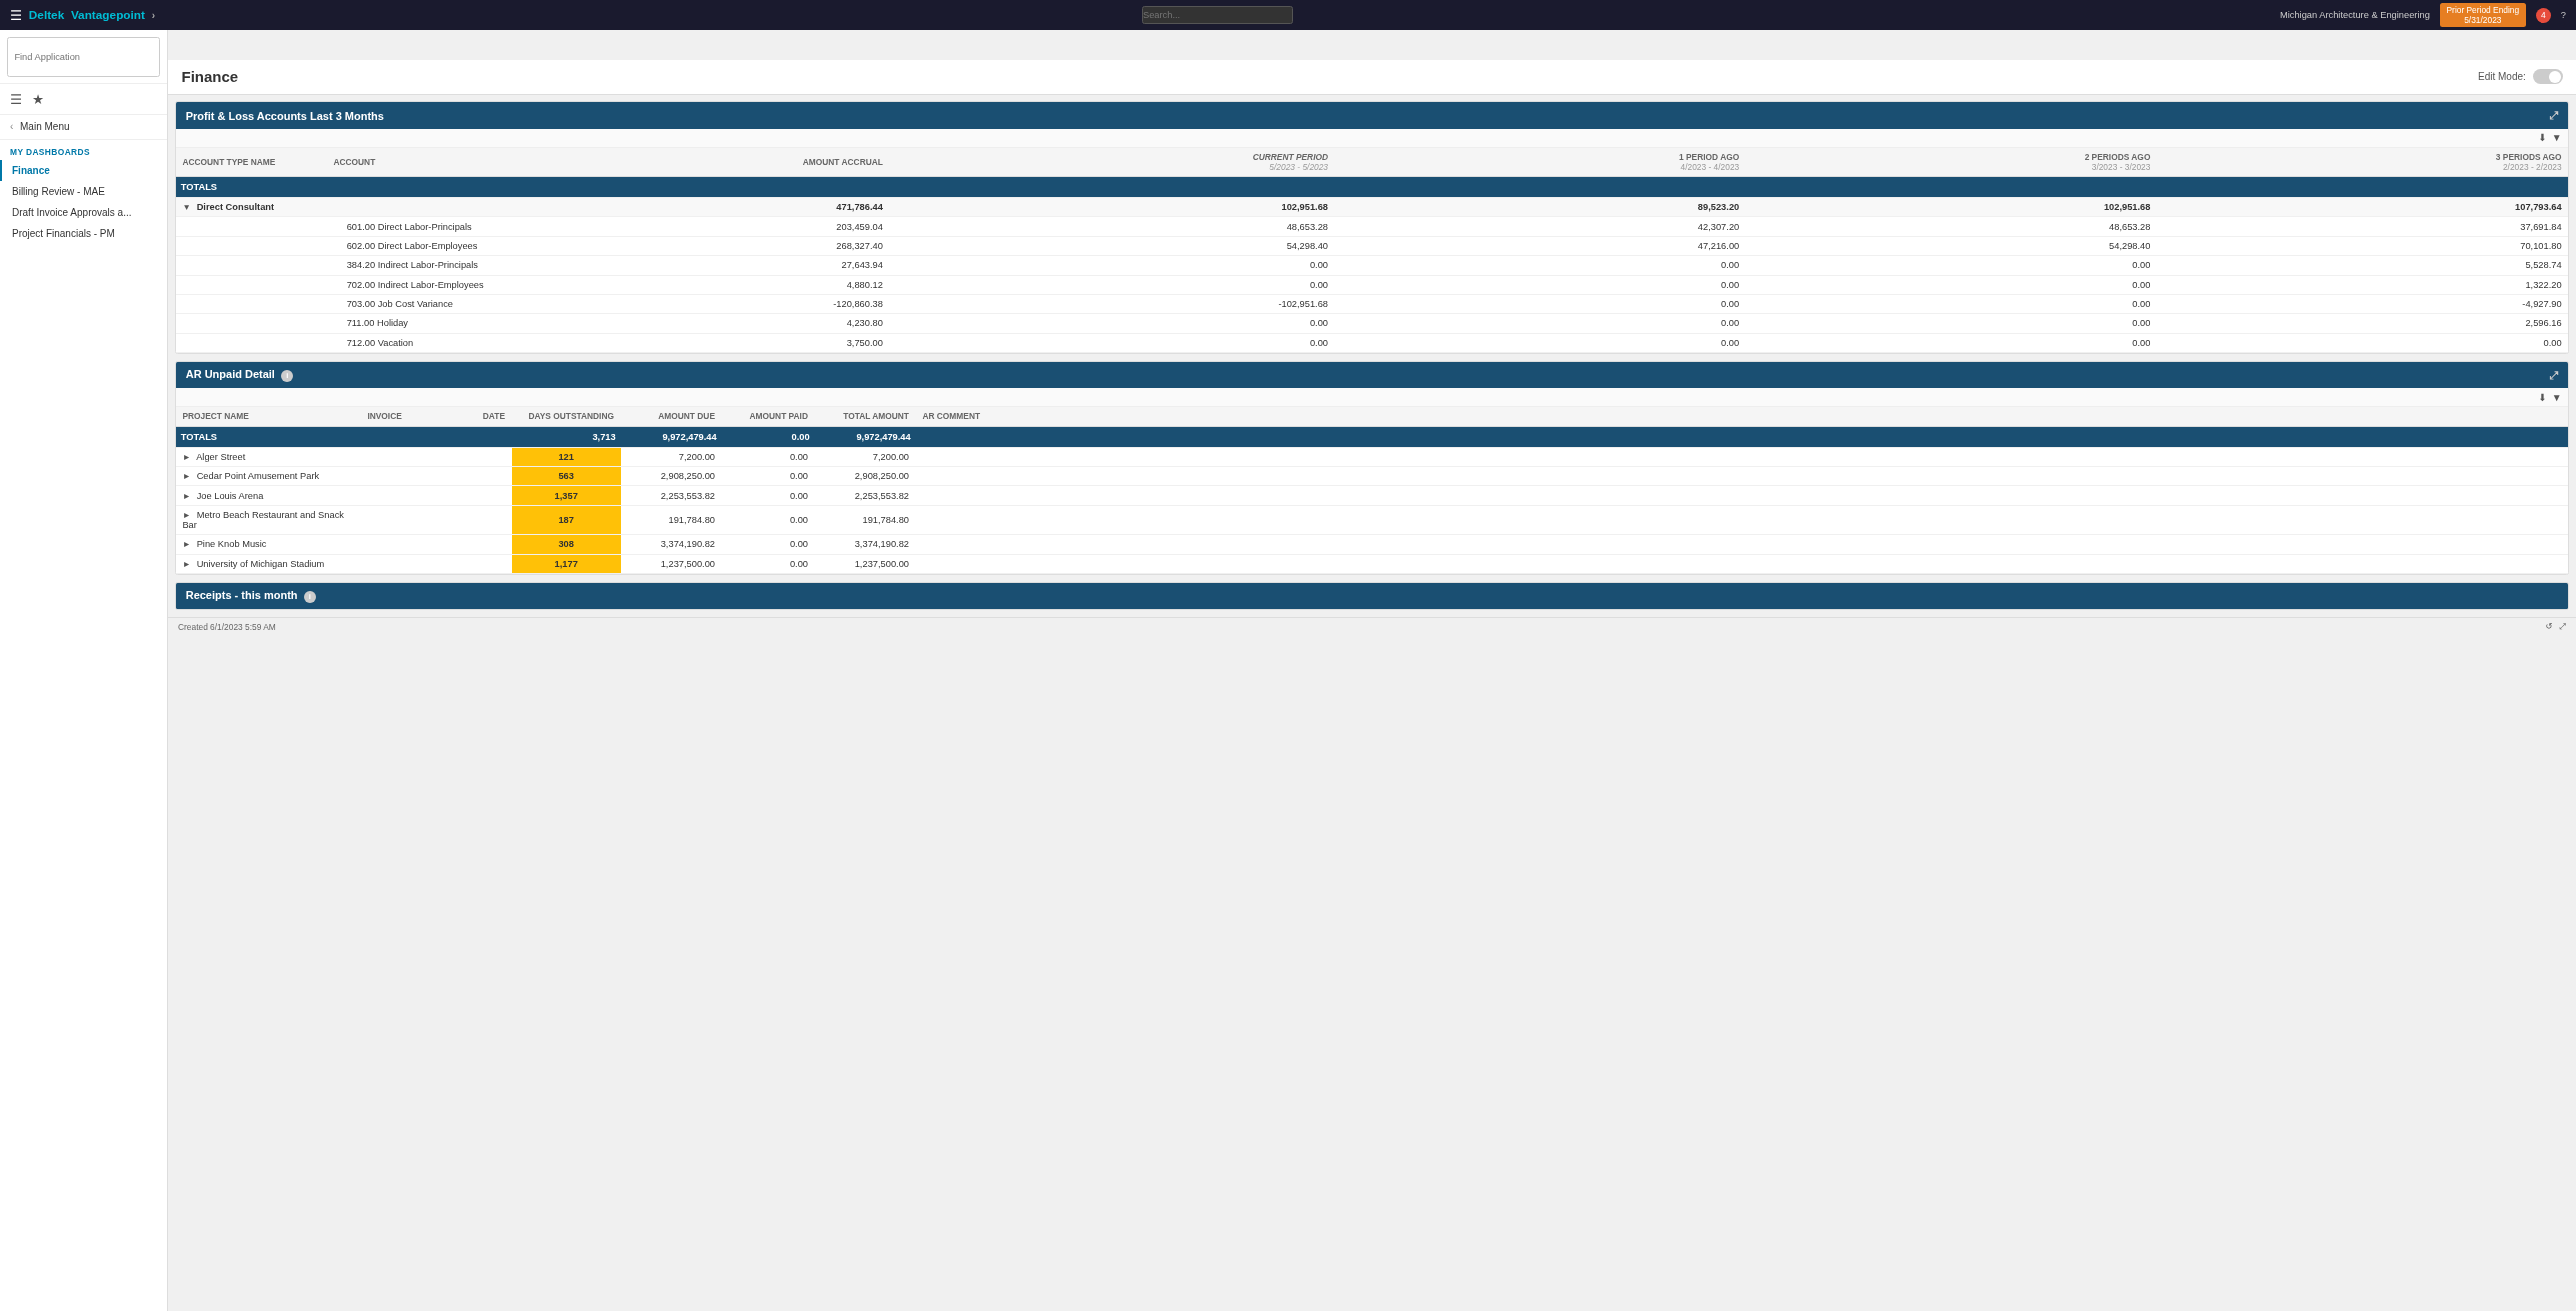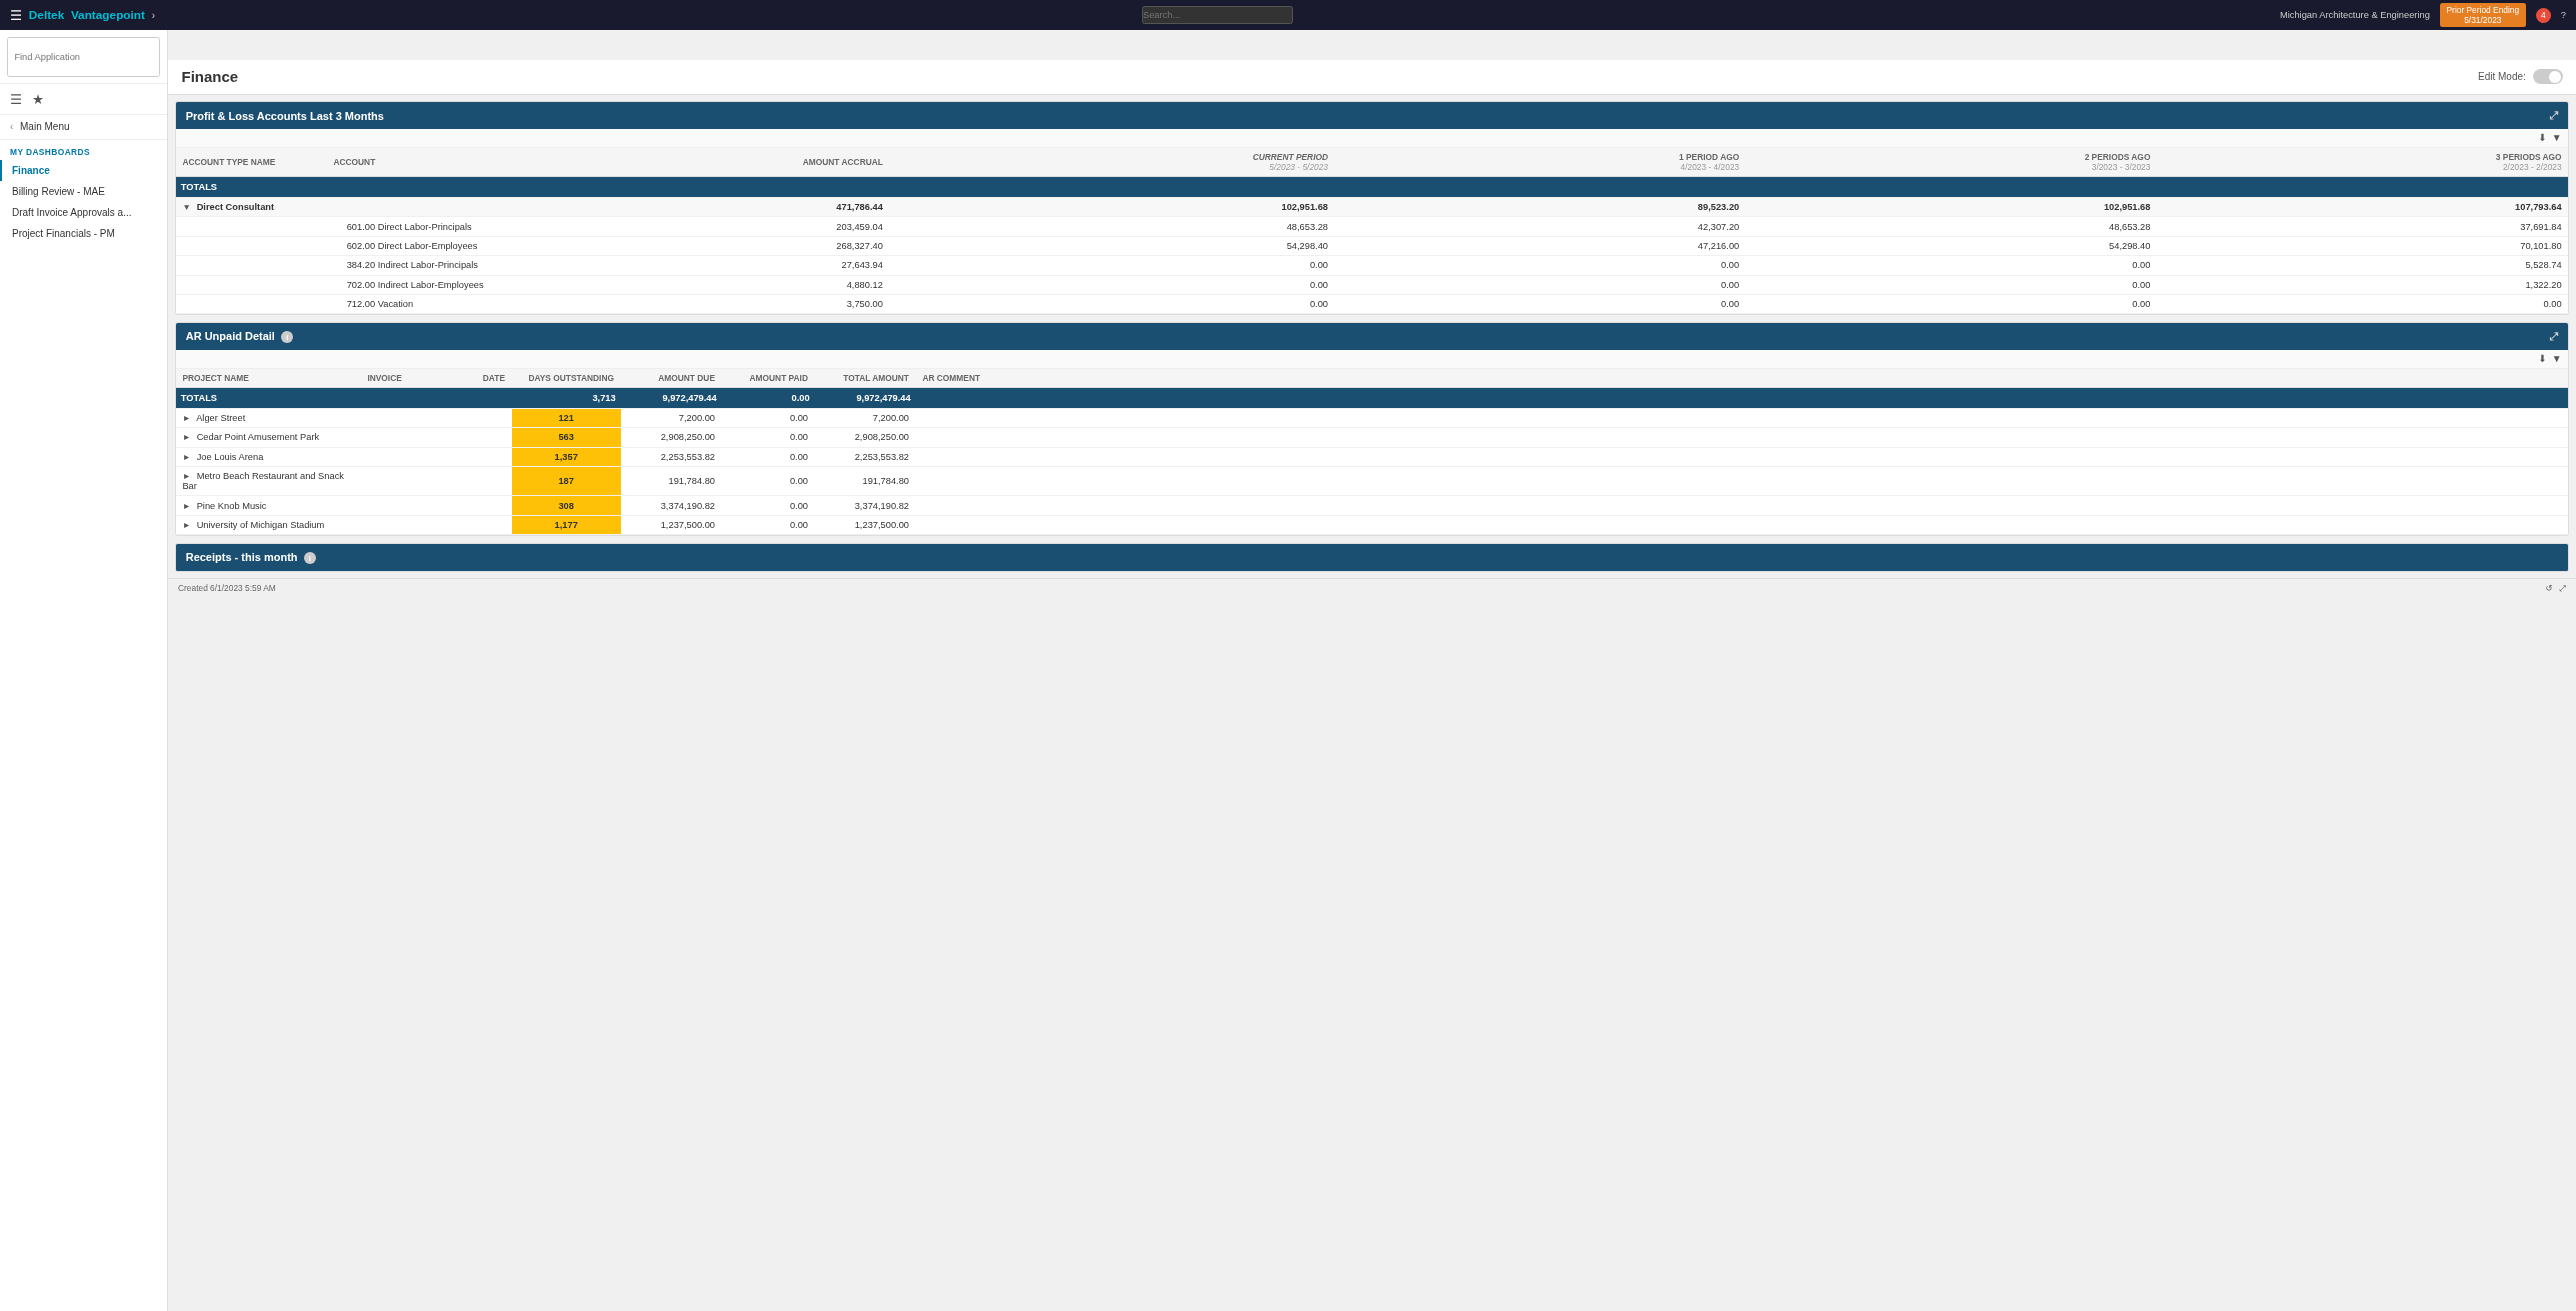--- a/index.html
+++ b/index.html
@@ -372,21 +372,39 @@
         <tr>
           <td></td>
           <td class="indent-1">702.00 Indirect Labor-Employees</td>
           <td class="right">4,880.12</td>
           <td class="right">0.00</td>
           <td class="right">0.00</td>
           <td class="right">0.00</td>
           <td class="right">1,322.20</td>
         </tr>
 
-
+        <tr>
+          <td></td>
+          <td class="indent-1">703.00 Job Cost Variance</td>
+          <td class="right">-120,860.38</td>
+          <td class="right">-102,951.68</td>
+          <td class="right">0.00</td>
+          <td class="right">0.00</td>
+          <td class="right">-4,927.90</td>
+        </tr>
+
+        <tr>
+          <td></td>
+          <td class="indent-1">711.00 Holiday</td>
+          <td class="right">4,230.80</td>
+          <td class="right">0.00</td>
+          <td class="right">0.00</td>
+          <td class="right">0.00</td>
+          <td class="right">2,596.16</td>
+        </tr>
 
         <tr>
           <td></td>
           <td class="indent-1">712.00 Vacation</td>
           <td class="right">3,750.00</td>
           <td class="right">0.00</td>
           <td class="right">0.00</td>
           <td class="right">0.00</td>
           <td class="right">0.00</td>
         </tr>

